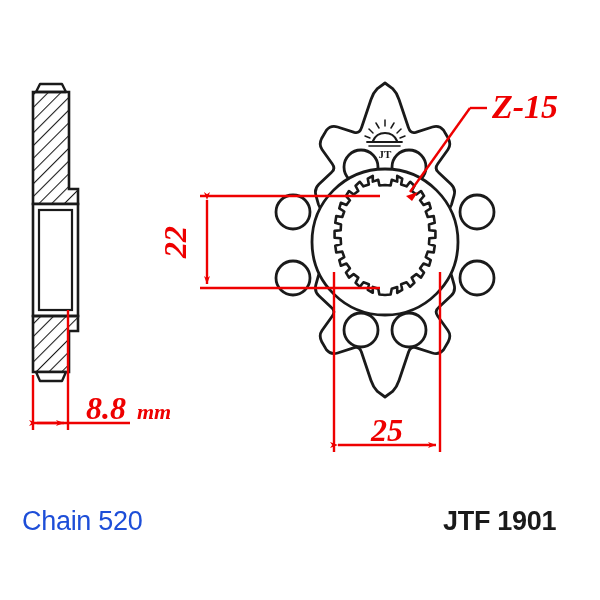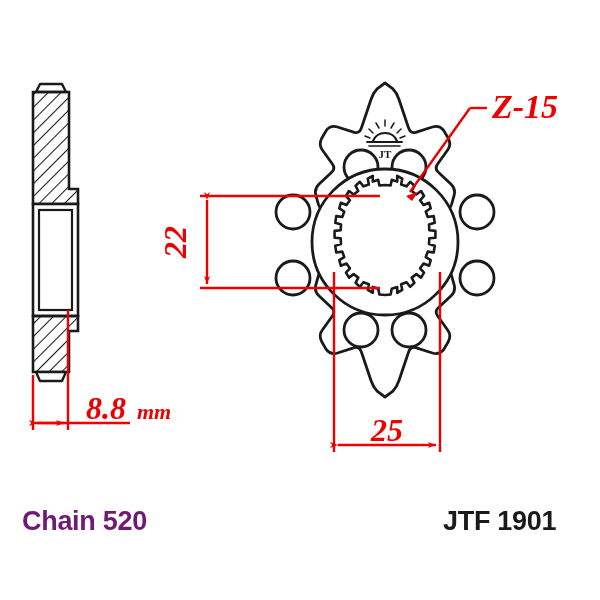--- a/index.html
+++ b/index.html
@@ -22,22 +22,22 @@
     height: 600px;
   }
   .label-text {
     position: absolute;
     white-space: nowrap;
   }
   #chain-label {
     left: 22px;
     top: 506px;
     font-size: 27px;
-    font-weight: bold;
-    color: #701a75;
+    font-weight: normal;
+    color: #1d4ed8;
     letter-spacing: -0.3px;
   }
   #part-label {
     left: 443px;
     top: 506px;
     font-size: 27px;
     font-weight: bold;
     color: #1a1a1a;
     letter-spacing: -0.3px;
   }

